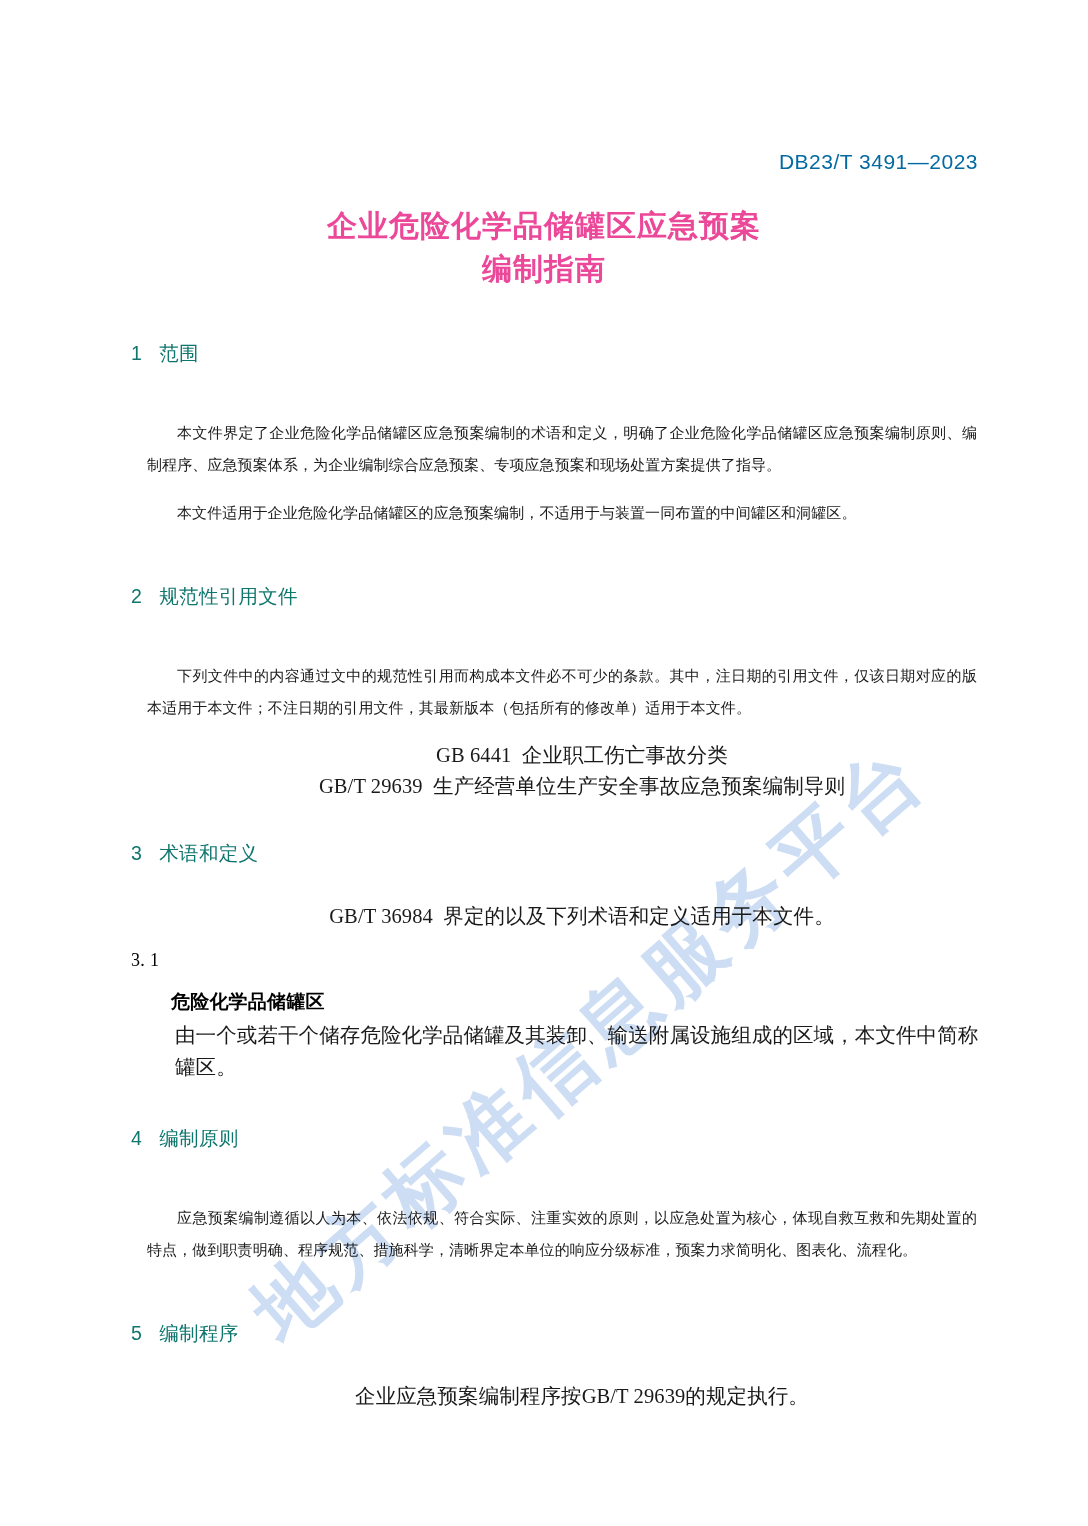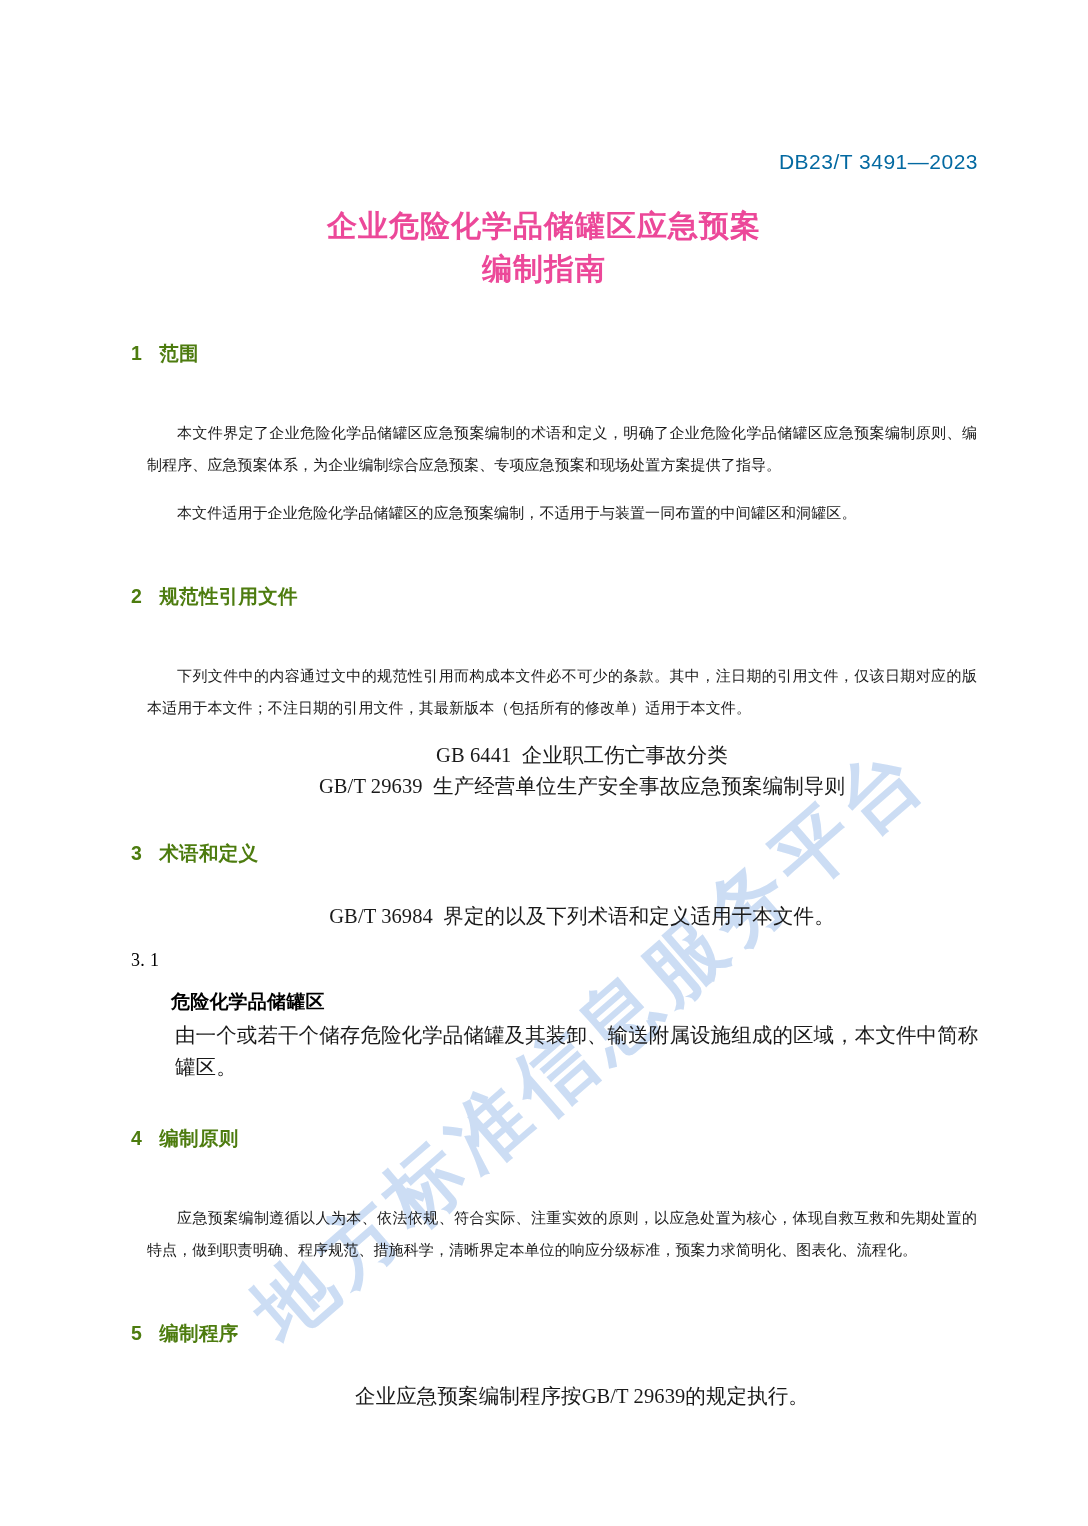--- a/index.html
+++ b/index.html
@@ -76,25 +76,25 @@
   .body-area {
     position: absolute;
     left: 131px;
     top: 340px;
     width: 862px;
   }
 
   h2.sec {
     font-family: "Liberation Sans", "DejaVu Sans", sans-serif;
     font-size: 19.5px;
-    font-weight: 700;
+    font-weight: 400;
     margin: 0;
     padding: 0;
     letter-spacing: .3px;
-    color: #4d7c0f;
+    color: #0f766e;
     white-space: pre;
   }
 
   p.para {
     margin: 16px;
     font-size: 15px;
     line-height: 32px;
     text-align: justify;
     text-justify: inter-ideograph;
     text-indent: 2em;

